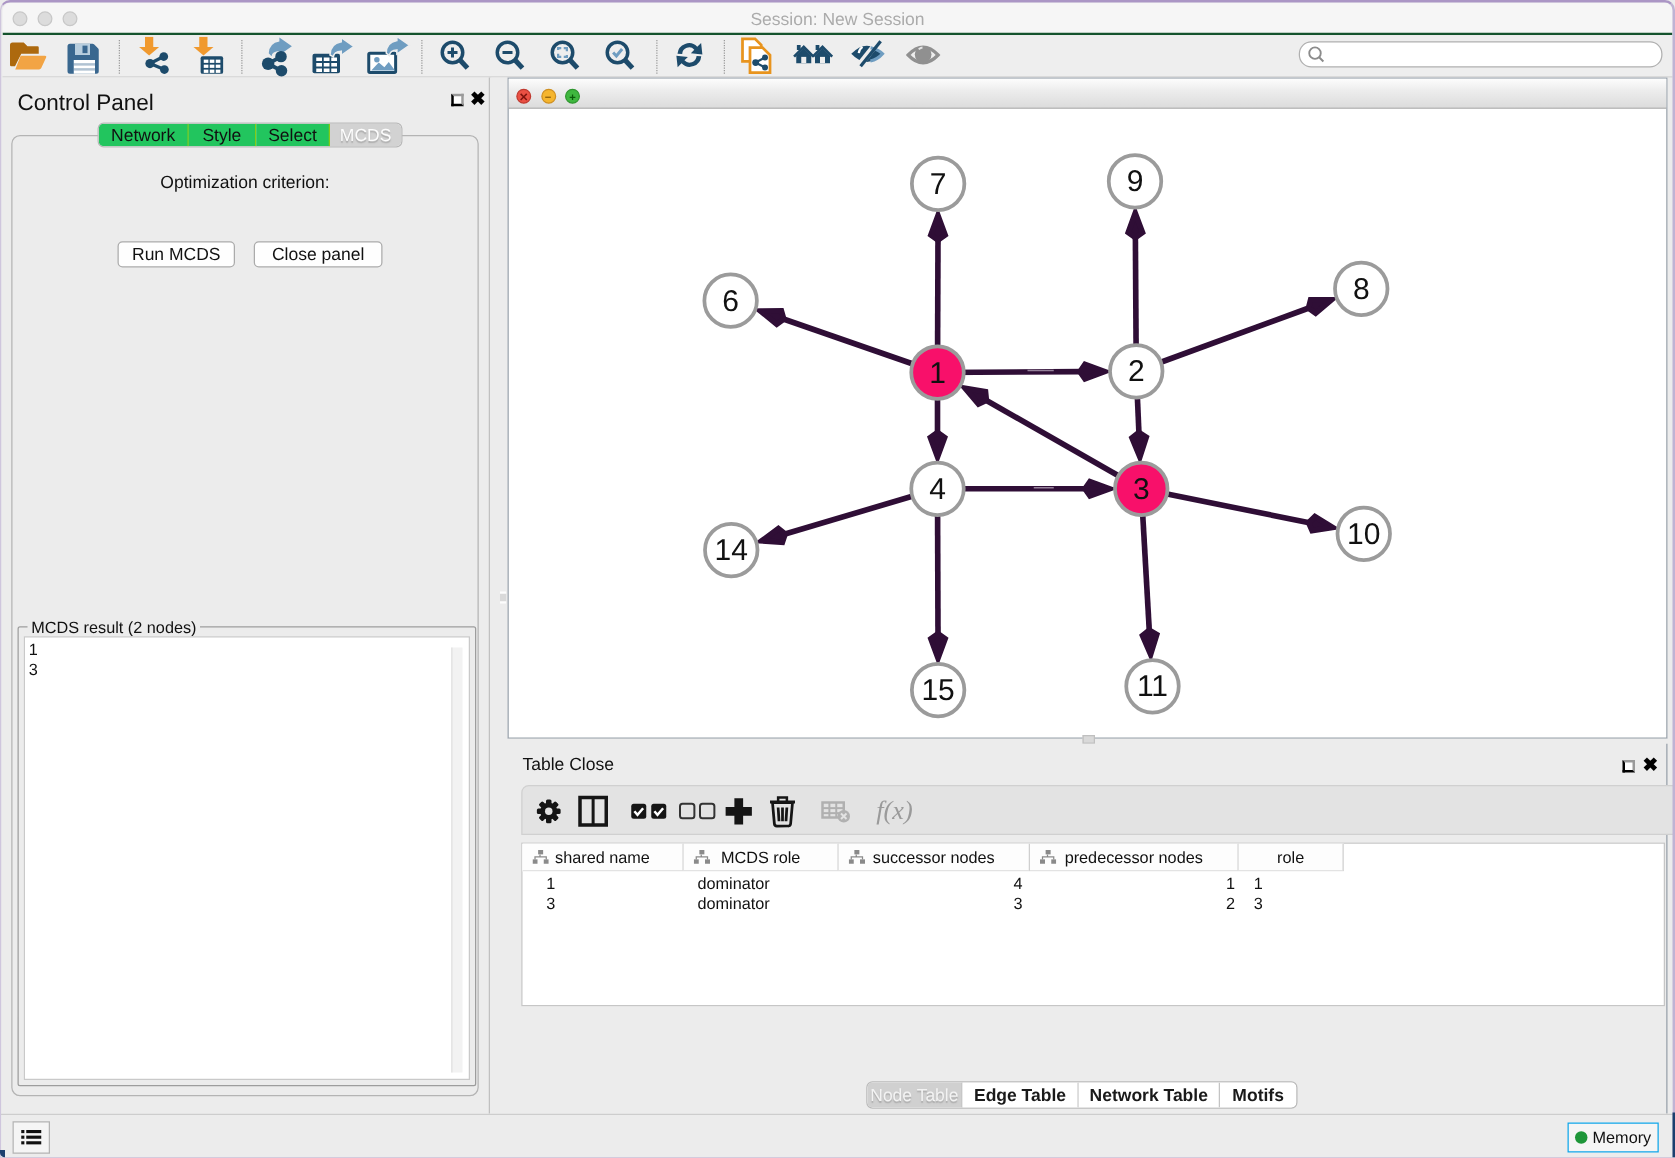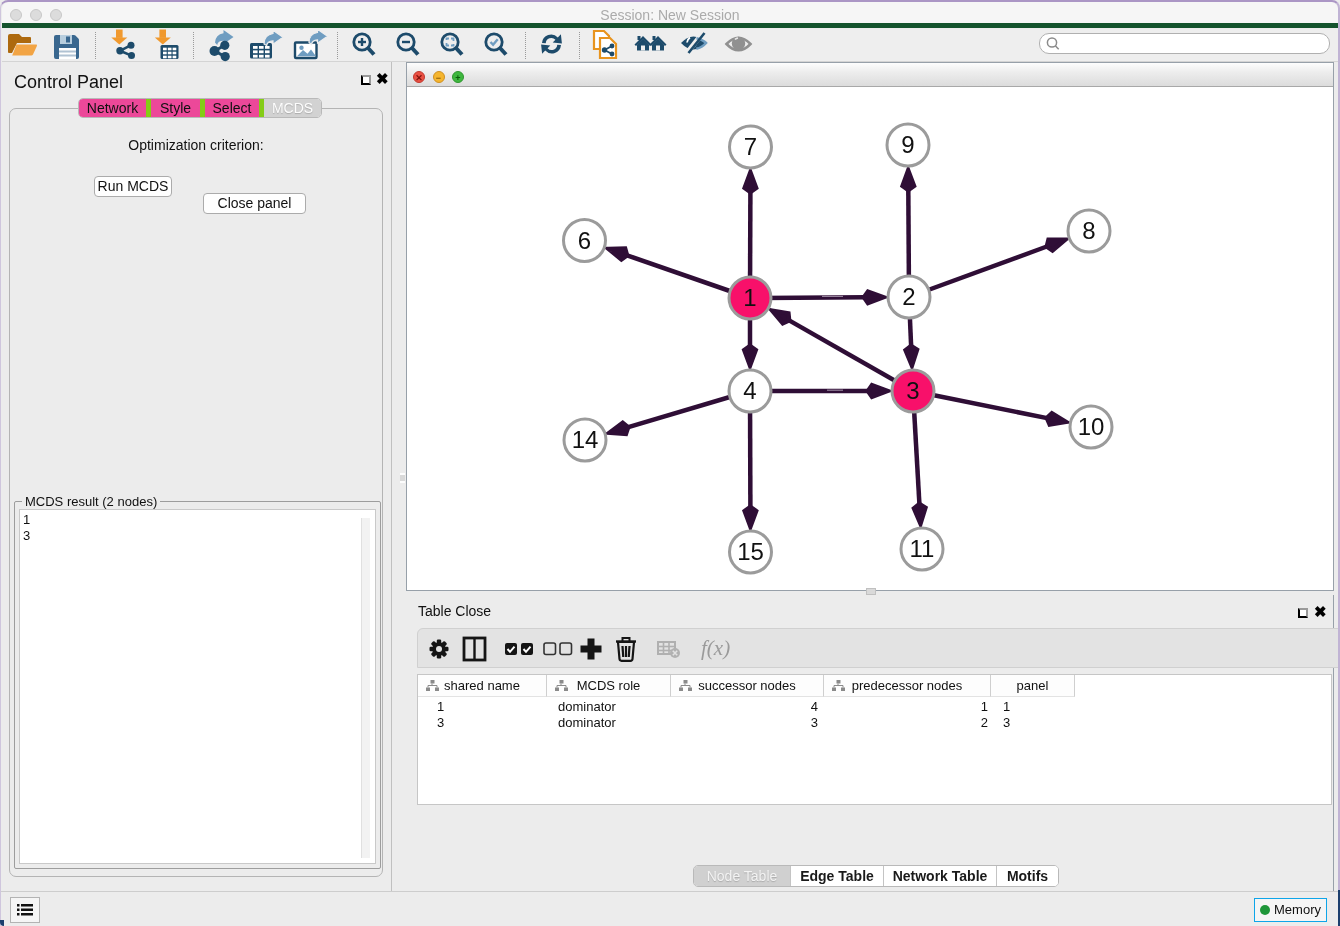--- a/index.html
+++ b/index.html
@@ -1,33 +1,33 @@
 <!DOCTYPE html>
 <html><head><meta charset="utf-8"><style>
 *{margin:0;padding:0;box-sizing:border-box}
 html,body{width:1340px;height:926px;overflow:hidden}
 body{font-family:"Liberation Sans",sans-serif;background:#ececec;position:relative}
 .abs{position:absolute}
 
 #winborder{left:0;top:0;width:1340px;height:926px;border-top:2px solid #ab96c5;border-left:1px solid #cfc6dd;border-right:2px solid #c0b3d4;border-radius:8px 8px 0 0;pointer-events:none;z-index:50}
-#titlebar{left:2px;top:2px;width:1336px;height:26px;background:#f6f6f6;border-bottom:5px solid #14532d;border-radius:7px 7px 0 0}
+#titlebar{left:2px;top:2px;width:1336px;height:26px;background:#f6f6f6;border-bottom:2px solid #14532d;border-radius:7px 7px 0 0}
 .tlight{position:absolute;top:7px;width:12px;height:12px;border-radius:50%;background:#dcdcdc;border:1px solid #c8c8c8}
 #wtitle{position:absolute;top:5px;left:0;width:100%;text-align:center;font-size:14px;color:#ababab}
 #toolbar{left:2px;top:29px;width:1336px;height:33px;background:#eeeeee;border-bottom:1px solid #d4d4d4}
 .tsep{position:absolute;top:3px;height:27px;width:0;border-left:1px dotted #9a9a9a}
 .ticon{position:absolute;top:0}
 #searchbox{position:absolute;left:1037px;top:4px;width:291px;height:21px;background:#fff;border:1px solid #b0b0b0;border-radius:10px}
 
 #cpanel{left:0;top:62px;width:392px;height:829px;background:#ececec;border-right:1px solid #c0c0c0}
 #cphead{position:absolute;left:14px;top:10px;font-size:18px;color:#111}
 .floatbtn{position:absolute;top:13px;width:10px;height:10px;border:2px solid #000;border-top-color:#9a9a9a;border-right-color:#9a9a9a;background:#fff}
 .closex{position:absolute;top:8px;font-size:15px;font-weight:bold;color:#000}
 #cptabpanel{position:absolute;left:9px;top:46px;width:374px;height:769px;border:1px solid #b4b4b4;border-radius:7px;background:#ececec}
 #cptabs{position:absolute;left:78px;top:36px;height:20px;display:flex;border:1px solid #b9b9b9;border-radius:5px;overflow:hidden;background:#fff}
-.cptab{height:100%;font-size:14px;color:#111;display:flex;align-items:center;justify-content:center;border-right:5px solid #84cc16;background:#ec4899}
+.cptab{height:100%;font-size:14px;color:#111;display:flex;align-items:center;justify-content:center;border-right:1px solid #84cc16;background:#22c55e}
 .cptab:last-child{border-right:none}
 .cptab.sel{background:#d2d2d2;color:#fdfdfd;text-shadow:0 1px 1px #aaa}
 #optlabel{position:absolute;left:0;top:75px;width:392px;text-align:center;font-size:14px;color:#111}
 #combo{position:absolute;left:44px;top:97px;width:310px;height:21px;background:#fff;border:1px solid #ababab;border-radius:4px;font-size:14px;color:#111;line-height:19px;padding-left:9px}
 #combo svg{position:absolute;right:5px;top:3px}
 .btn{position:absolute;height:21px;background:#fefefe;border:1px solid #ababab;border-radius:4px;font-size:14px;color:#111;text-align:center;line-height:19px}
 #fieldset{position:absolute;left:14px;top:439px;width:367px;height:368px;border:1px solid #9d9d9d;border-radius:2px}
 #fslegend{position:absolute;left:7px;top:-8px;background:#ececec;font-size:13px;color:#111;padding:0 3px}
 #fstext{position:absolute;left:4px;top:7px;right:4px;bottom:4px;background:#fff;border:1px solid #c9c9c9;font-size:13px;color:#111;line-height:16px;padding:2px 0 0 3px}
 #fsscroll{position:absolute;right:5px;top:8px;width:9px;bottom:5px;background:#f2f2f2;border-left:1px solid #e0e0e0}
@@ -205,21 +205,21 @@
   <div class="floatbtn" style="left:361px"></div>
   <div class="closex" style="left:376px">✖</div>
   <div id="cptabpanel"></div>
   <div id="cptabs">
     <div class="cptab" style="width:72px">Network</div>
     <div class="cptab" style="width:54px">Style</div>
     <div class="cptab" style="width:59px">Select</div>
     <div class="cptab sel" style="width:57px">MCDS</div>
   </div>
   <div id="optlabel">Optimization criterion:</div>
-  <div class="btn" style="left:94px;top:114px;width:78px">Run MCDS</div>
+  <div class="btn" style="left:94px;top:131px;width:94px">Run MCDS</div>
   <div class="btn" style="left:203px;top:131px;width:103px">Close panel</div>
   <div id="fieldset">
     <div id="fslegend">MCDS result (2 nodes)</div>
     <div id="fstext">1<br>3<div id="fsscroll"></div></div>
   </div>
 </div>
 <div class="abs" id="vsplit">
     <div id="vsplithandle"></div>
   </div>
 
@@ -374,39 +374,39 @@
               </g>
             </svg></span>successor nodes</div>
       <div class="th" style="width:167px"><span class="thicon"><svg width="13" height="12">
               <g fill="#8a8a8a">
                 <rect x="4.5" y="0" width="4" height="3.5"></rect>
                 <rect x="0" y="7.5" width="4" height="3.5"></rect>
                 <rect x="9" y="7.5" width="4" height="3.5"></rect>
                 <path d="M6,3.5 v2 M2,7.5 v-2 h9 v2" stroke="#8a8a8a" fill="none"></path>
               </g>
             </svg></span>predecessor nodes</div>
-      <div class="th" style="width:84px">panel</div>
+      <div class="th" style="width:84px">role</div>
     </div>
     <div class="trow" style="top:23px">
         <span style="left:19px">1</span>
         <span style="left:140px">dominator</span>
         <span style="left:372px;width:28px;text-align:right">4</span>
         <span style="left:542px;width:28px;text-align:right">1</span>
         <span style="left:585px">1</span>
       </div>
     <div class="trow" style="top:39px">
         <span style="left:19px">3</span>
         <span style="left:140px">dominator</span>
         <span style="left:372px;width:28px;text-align:right">3</span>
         <span style="left:542px;width:28px;text-align:right">2</span>
         <span style="left:585px">3</span>
       </div>
   </div>
   <div id="ttabs">
-    <div class="ttab sel" style="width:97px">Node Table</div>
+    <div class="ttab sel" style="width:76px">Node Table</div>
     <div class="ttab" style="width:93px">Edge Table</div>
     <div class="ttab" style="width:113px">Network Table</div>
     <div class="ttab" style="width:61px">Motifs</div>
   </div>
 </div>
 
 <div class="abs" id="statusbar">
   <div id="listbtn"><svg width="28" height="24">
         <g fill="#111">
           <rect x="6" y="6" width="2.5" height="2.5"></rect>

